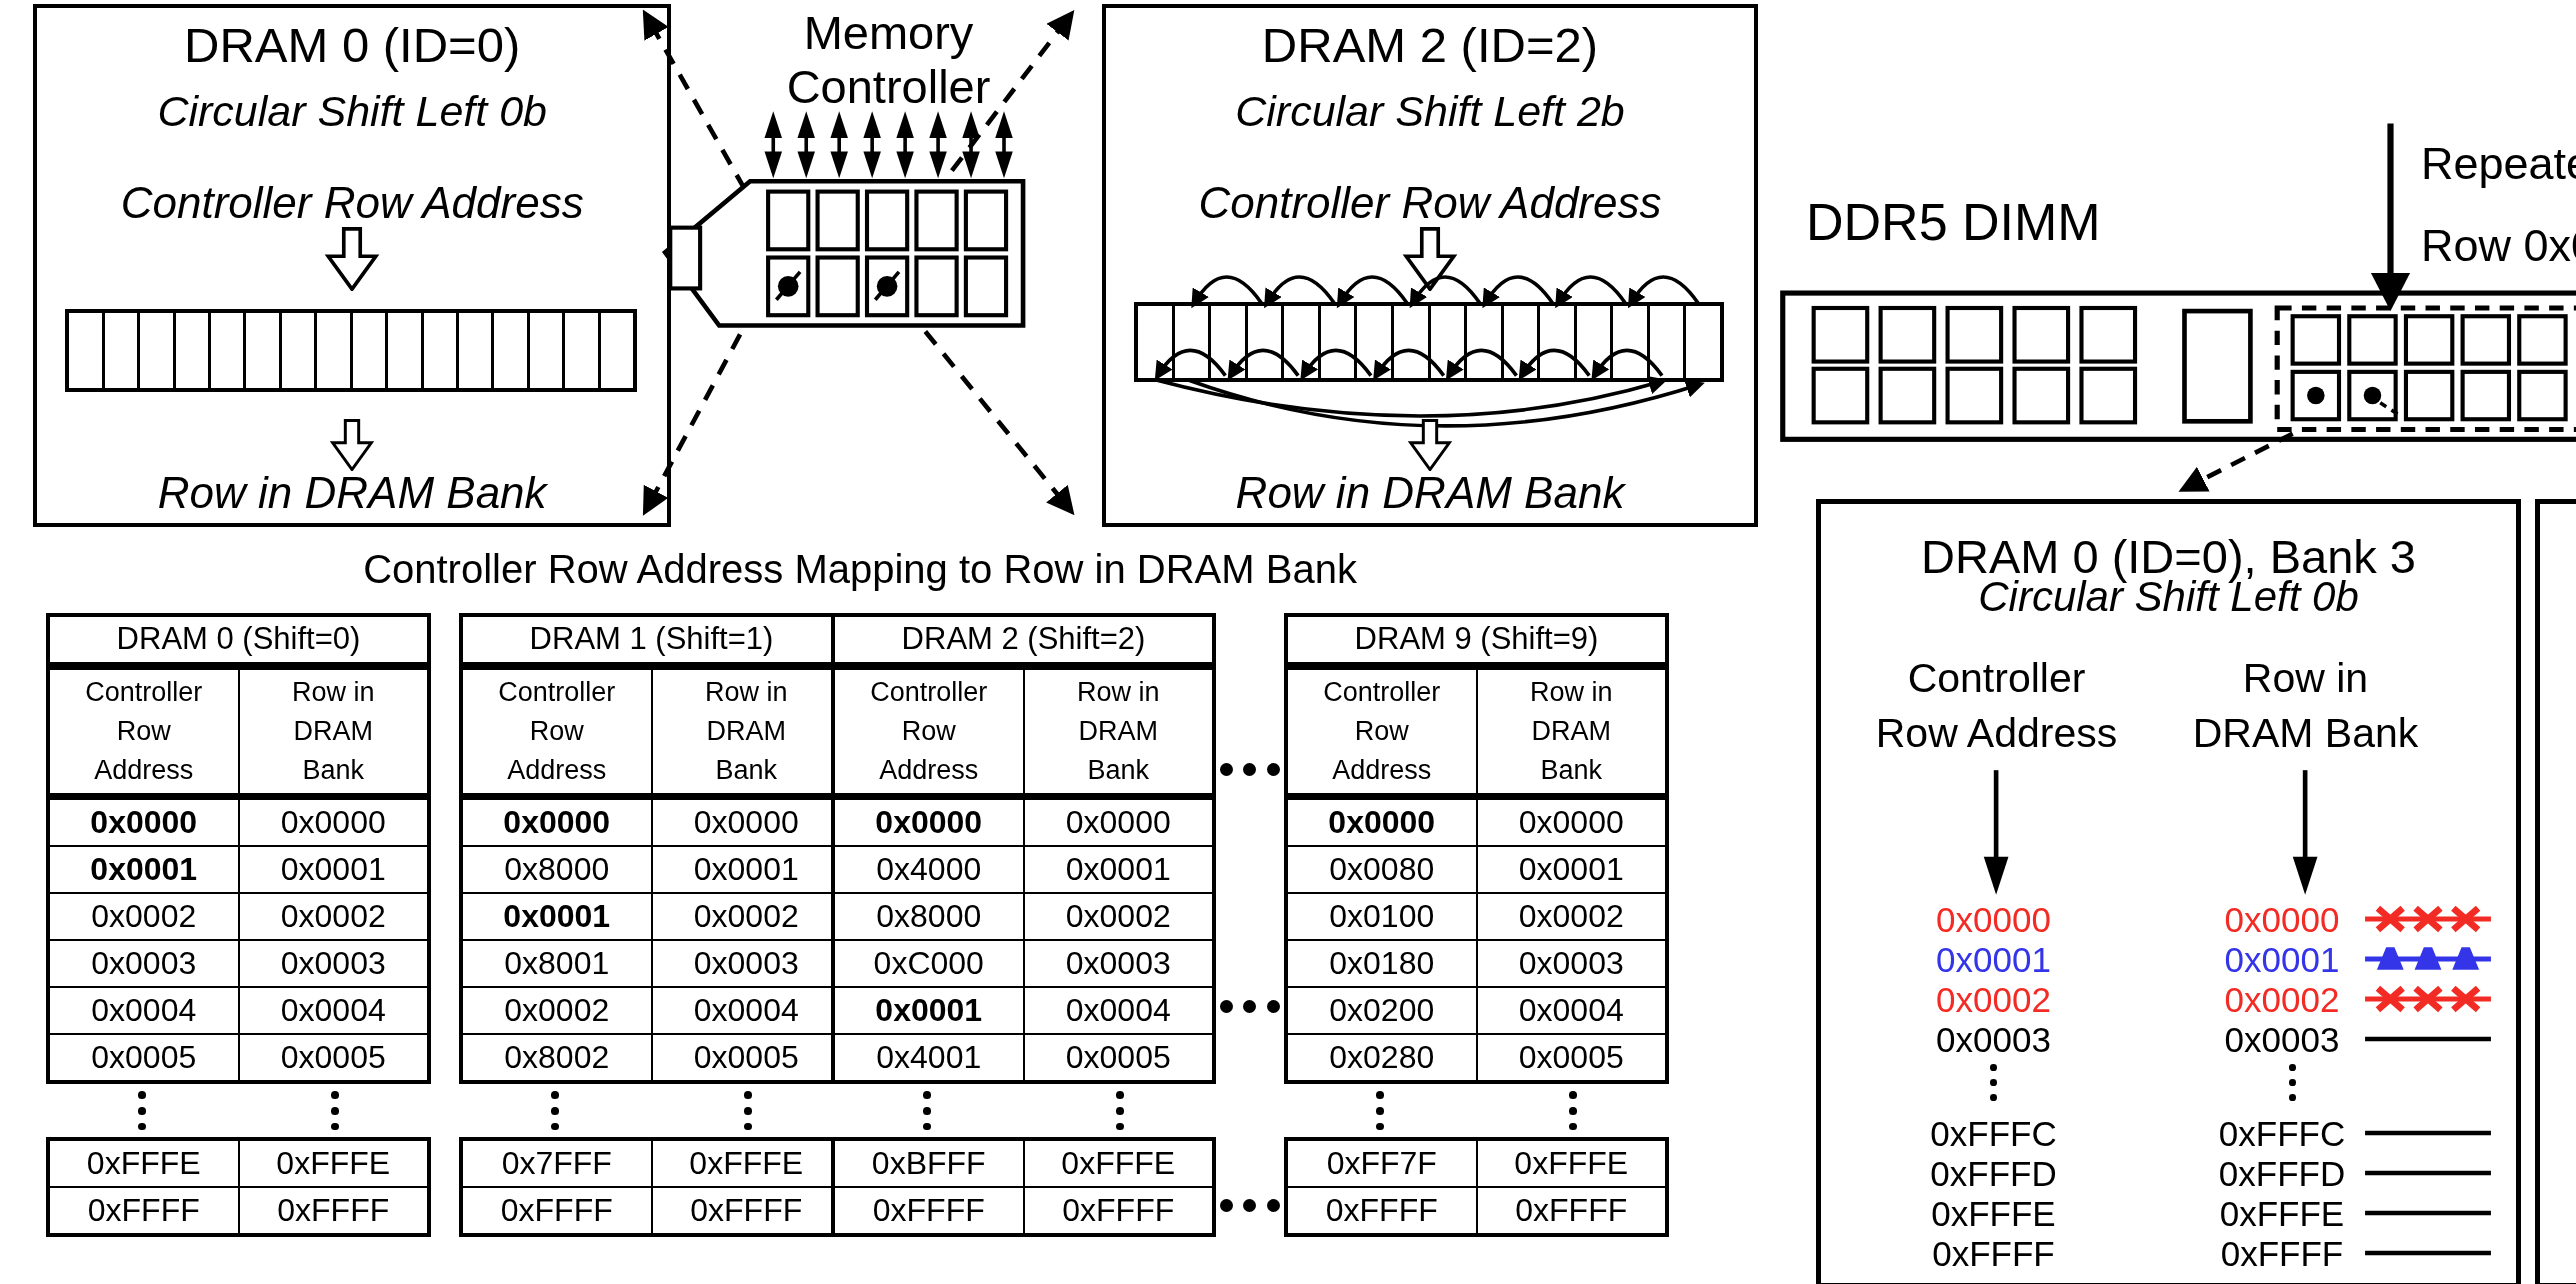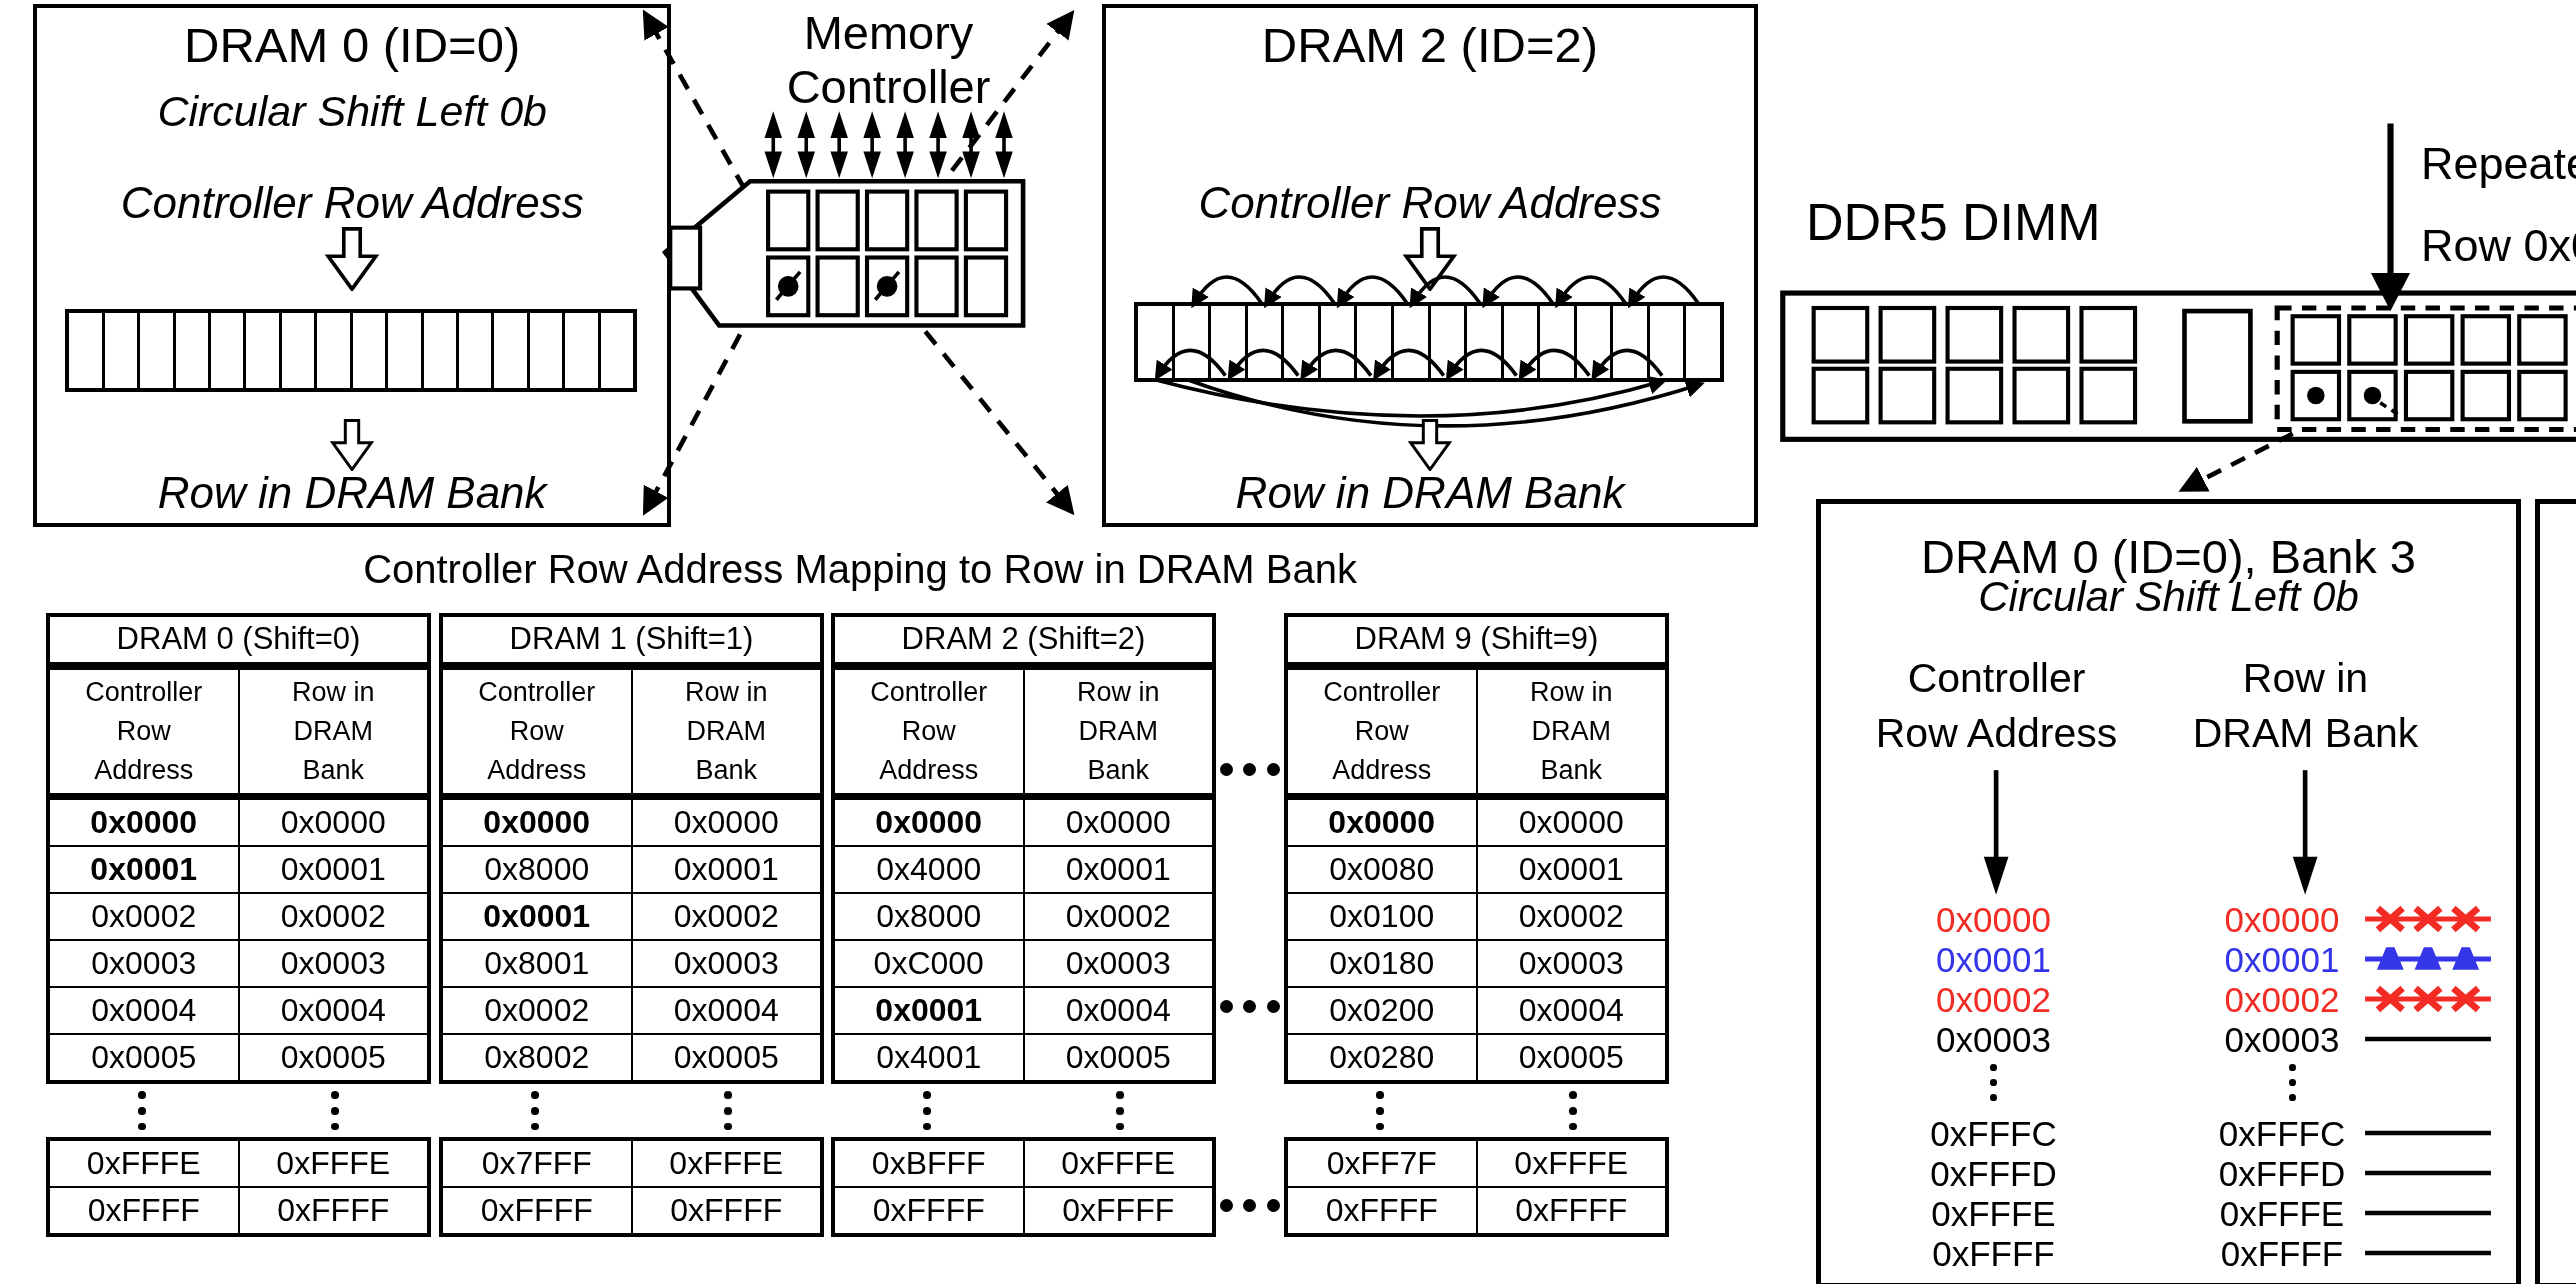--- a/index.html
+++ b/index.html
@@ -219,20 +219,21 @@
     <div class="panel-label" style="top:460px;">Row in DRAM Bank</div>
   </div>
 
   <div id="mc-label">
     <span>Memory</span><br>
     <span>Controller</span>
   </div>
 
   <div class="panel" id="p2" style="left:1074px;top:4.1px;width:648px;height:515px;">
     <div class="panel-title" style="top:9.3px;">DRAM 2 (ID=2)</div>
+    <div class="panel-sub" style="top:77px;">Circular Shift Left 2b</div>
     <div class="panel-label" style="top:170px;">Controller Row Address</div>
     <svg class="blockarrow" style="top:219px;" width="67" height="64" viewBox="0 0 130 140">
       <polygon points="47,4 83,4 83,64 117,64 65,136 13,64 47,64" fill="#fff" stroke="#000" stroke-width="8"></polygon>
     </svg>
     <div class="strip" style="left:28px;top:294px;width:582px;height:72px;">
         <div class="cell"></div>
         <div class="cell"></div>
         <div class="cell"></div>
         <div class="cell"></div>
         <div class="cell"></div>
@@ -327,21 +328,21 @@
           <div class="mt-row">
       <div class="mt-c">0xFFFE</div>
       <div class="mt-c">0xFFFE</div>
           </div>
           <div class="mt-row">
       <div class="mt-c">0xFFFF</div>
       <div class="mt-c">0xFFFF</div>
           </div>
         </div>
       </div>
-      <div class="map-table" style="left: 393px;">
+      <div class="map-table" style="left: 381px; padding-left: 32px;">
         <div class="mt-title">DRAM 1 (Shift=1)</div>
       <div class="mt-main">
         <div class="mt-heads">
           <div class="mt-h">Controller<br>Row<br>Address</div>
           <div class="mt-h">Row in<br>DRAM<br>Bank</div>
         </div>
           <div class="mt-row">
       <div class="mt-c bold">0x0000</div>
       <div class="mt-c">0x0000</div>
           </div>

